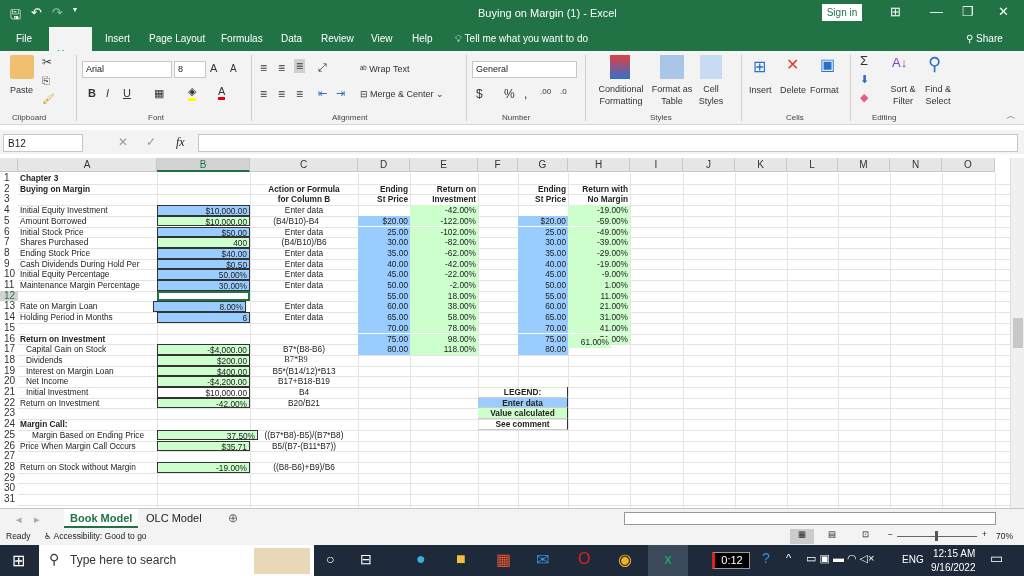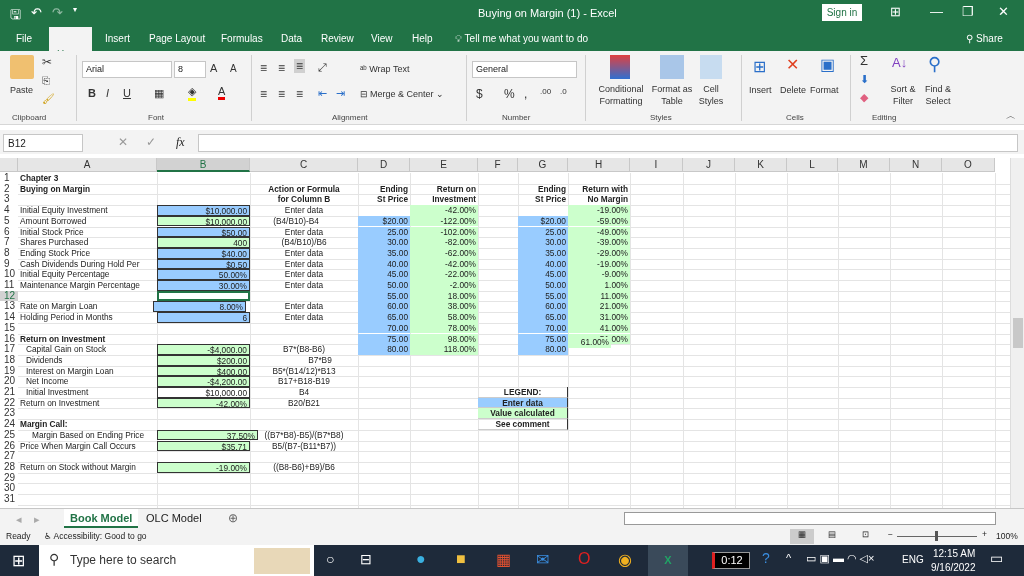--- a/index.html
+++ b/index.html
@@ -290,21 +290,21 @@
     <div class="cell c" style="left: 250px; width: 108px; top: 143.4px;">Enter data</div>
     <div class="cell " style="left: 18px; width: 139px; top: 154.1px;">Holding Period in Months</div>
     <div class="cell r bl blue" style="left: 157px; width: 93px; top: 154.1px;">6</div>
     <div class="cell c" style="left: 250px; width: 108px; top: 154.1px;">Enter data</div>
     <div class="cell b" style="left: 18px; width: 139px; top: 175.5px;">Return on Investment</div>
     <div class="cell " style="left: 18px; width: 139px; top: 186.2px; padding-left: 8px;">Capital Gain on Stock</div>
     <div class="cell r bl green" style="left: 157px; width: 93px; top: 186.2px;">-$4,000.00</div>
     <div class="cell c" style="left: 250px; width: 108px; top: 186.2px;">B7*(B8-B6)</div>
     <div class="cell " style="left: 18px; width: 139px; top: 196.9px; padding-left: 8px;">Dividends</div>
     <div class="cell r bl green" style="left: 157px; width: 93px; top: 196.9px;">$200.00</div>
-    <div class="cell c" style="left: 266px; width: 108px; top: 196.9px;">B7*B9</div>
+    <div class="cell c" style="left: 242px; width: 108px; top: 196.9px; font-family: Liberation Serif, serif;">B7*B9</div>
     <div class="cell " style="left: 18px; width: 139px; top: 207.6px; padding-left: 8px;">Interest on Margin Loan</div>
     <div class="cell r bl green" style="left: 157px; width: 93px; top: 207.6px;">$400.00</div>
     <div class="cell c" style="left: 250px; width: 108px; top: 207.6px;">B5*(B14/12)*B13</div>
     <div class="cell " style="left: 18px; width: 139px; top: 218.3px; padding-left: 8px;">Net Income</div>
     <div class="cell r bl green" style="left: 157px; width: 93px; top: 218.3px;">-$4,200.00</div>
     <div class="cell c" style="left: 250px; width: 108px; top: 218.3px;">B17+B18-B19</div>
     <div class="cell " style="left: 18px; width: 139px; top: 229px; padding-left: 8px;">Initial Investment</div>
     <div class="cell r bl " style="left: 157px; width: 93px; top: 229px;">$10,000.00</div>
     <div class="cell c" style="left: 250px; width: 108px; top: 229px;">B4</div>
     <div class="cell " style="left: 18px; width: 139px; top: 239.7px;">Return on Investment</div>
@@ -395,21 +395,21 @@
 <div class="statusbar">
   <span style="position:absolute;left:6px;top:3px">Ready</span>
   <span style="position:absolute;left:44px;top:3px"><span>♿︎ </span><span>Accessibility: Good to go</span></span>
   <span style="position:absolute;left:790px;top:1px;width:24px;height:15px;background:#ccc;text-align:center">▦</span>
   <span style="position:absolute;left:828px;top:1px">▤</span>
   <span style="position:absolute;left:862px;top:1px">⊡</span>
   <span style="position:absolute;left:888px;top:1px">−</span>
   <div style="position:absolute;left:897px;top:8px;width:80px;height:1px;background:#666"></div>
   <div style="position:absolute;left:935px;top:3px;width:3px;height:10px;background:#555"></div>
   <span style="position:absolute;left:982px;top:1px">+</span>
-  <span style="position:absolute;left:996px;top:3px">100%</span>
+  <span style="position:absolute;left:996px;top:3px">70%</span>
 </div>
 
 <div class="taskbar">
   <span style="position:absolute;left:12px;top:6px;font-size:16px">⊞</span>
   <div class="search">
     <span style="position:absolute;left:10px;top:6px;font-size:14px">⚲</span>
     <span style="position:absolute;left:31px;top:8px">Type here to search</span>
     <span style="position:absolute;left:215px;top:3px;width:56px;height:26px;background:#e8d8b8"></span>
   </div>
   <span style="position:absolute;left:326px;top:6px;font-size:14px">○</span>

